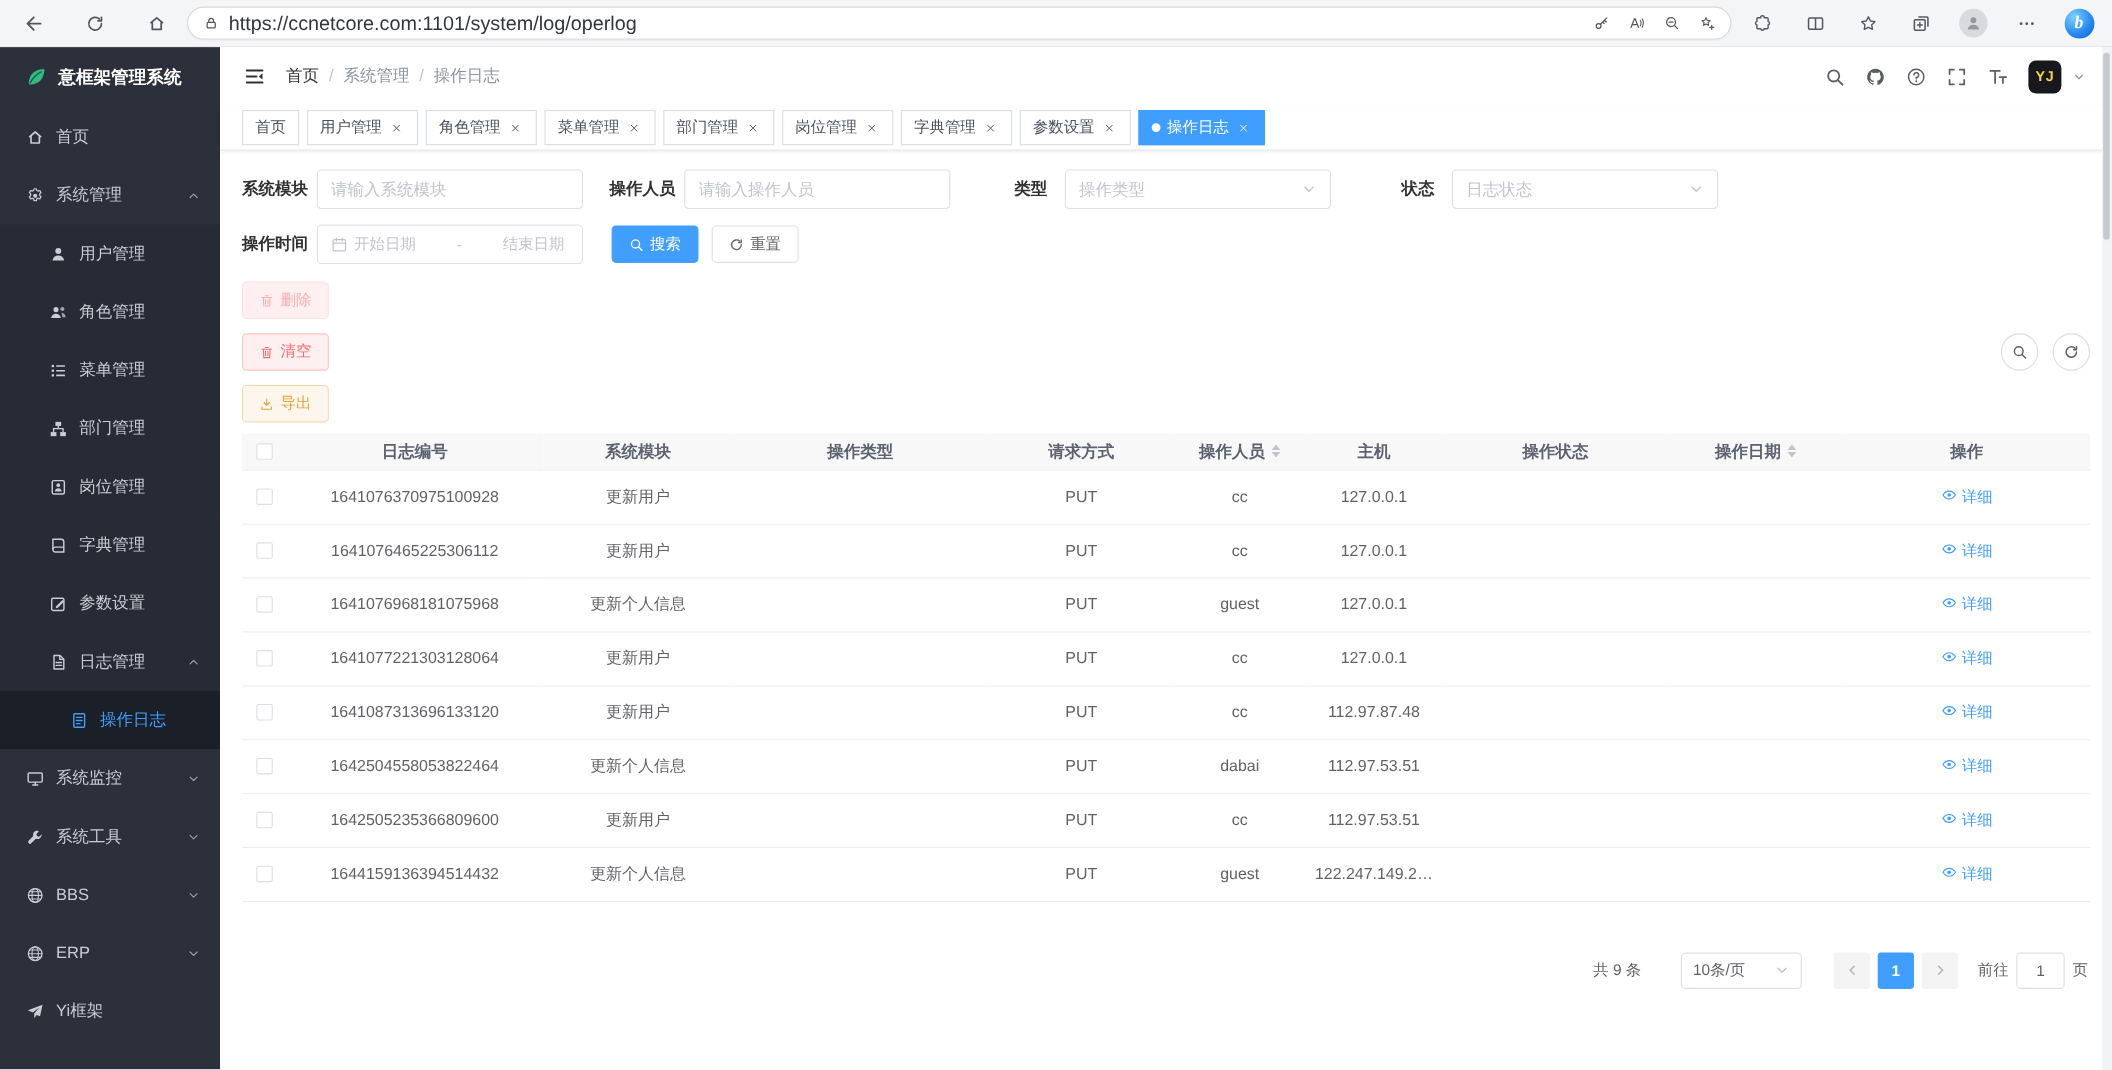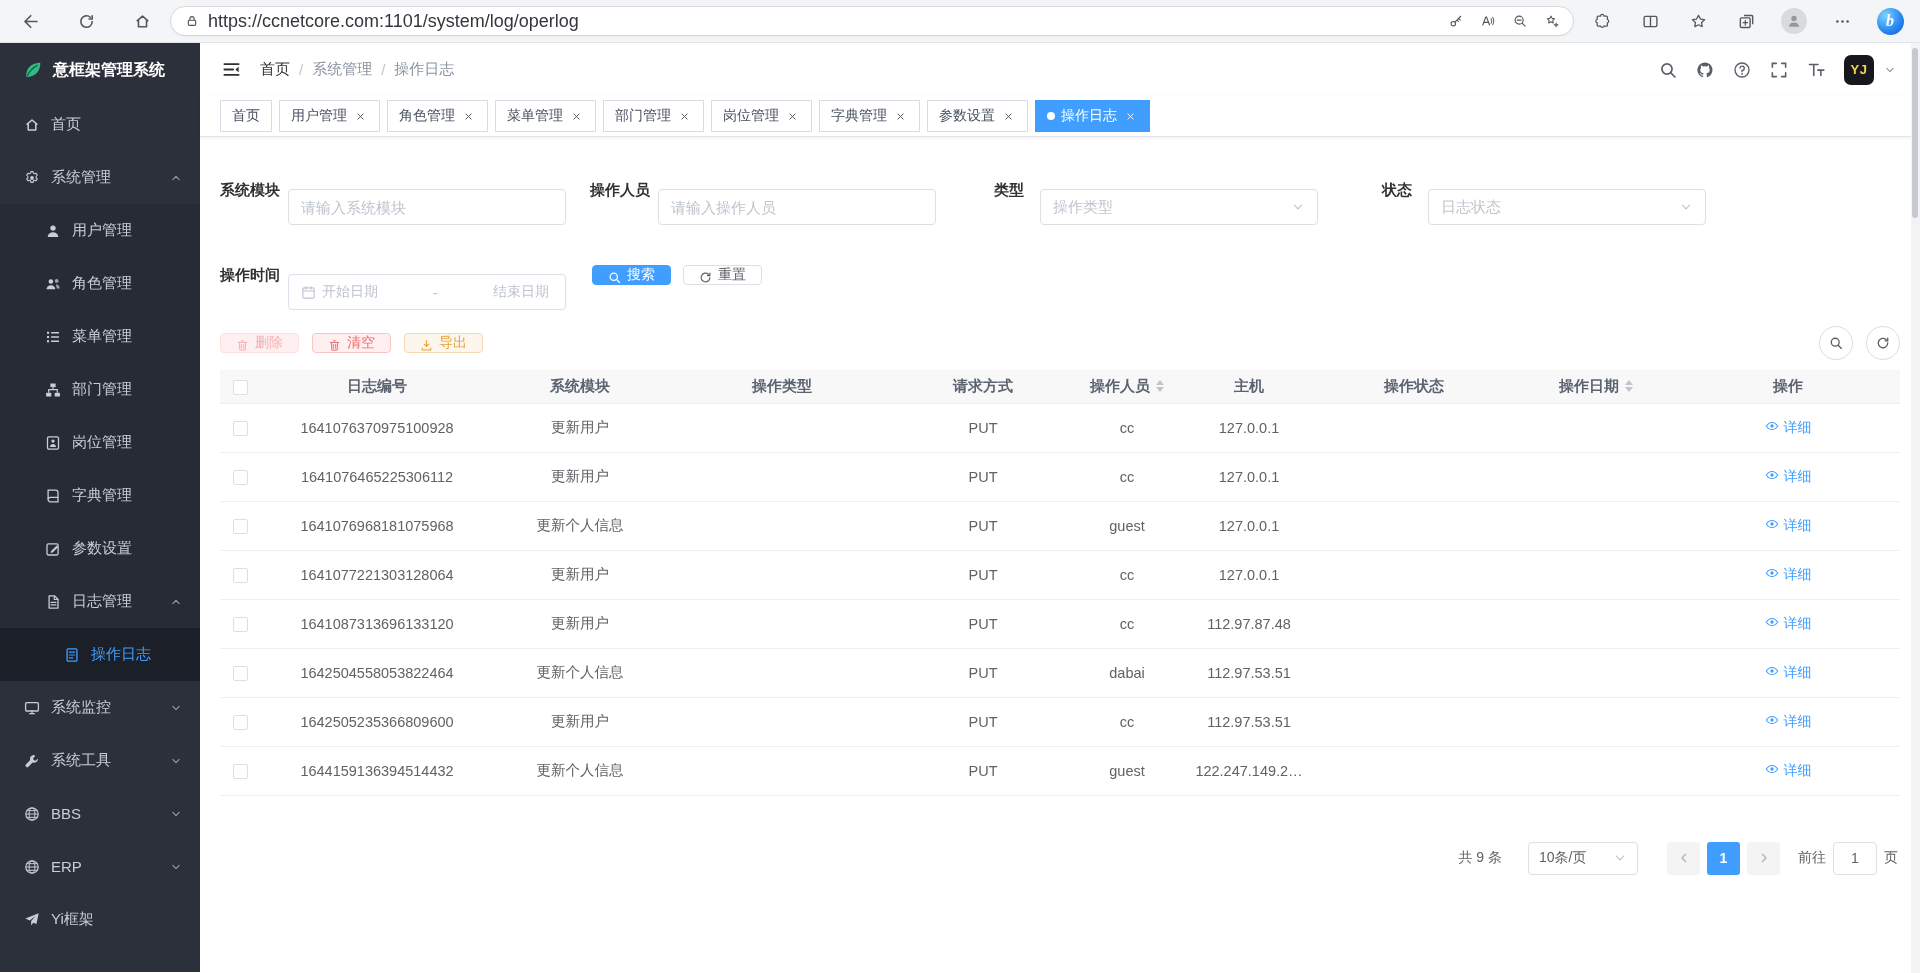--- a/index.html
+++ b/index.html
@@ -53,63 +53,63 @@
   .tabbar{height:41px;display:flex;align-items:center;padding:0 20px;gap:7px;background:#fff;border-bottom:1px solid #e2e5ea;box-shadow:0 1px 3px rgba(0,0,0,.07);flex:none;}
   .tab{height:32px;display:inline-flex;align-items:center;padding:0 11px;border:1px solid #d8dce5;background:#fff;color:#495060;font-size:14px;gap:6px;cursor:pointer;white-space:nowrap;}
   .tab .dot{width:8px;height:8px;border-radius:50%;background:#fff;}
   .tab.active{background:#409eff;border-color:#409eff;color:#fff;}
   .tab-close{font-size:11px;width:15px;height:15px;border-radius:50%;}
 
   
   .content{flex:1;padding:17px 20px 0;overflow:hidden;}
   .filter-row{display:flex;align-items:center;margin-bottom:14px;}
   .f-label{font-size:15px;font-weight:700;color:#303133;line-height:36px;flex:none;}
-  .w68{width:68px;}.w34{width:34px;}.w242{width:278px;margin-top:35px;}
+  .w68{width:68px;}.w34{width:34px;}.w242{width:242px;}
   .ml12{margin-left:12px;}.ml24{margin-left:24px;}.ml26{margin-left:26px;}.ml56{margin-left:64px;}.ml58{margin-left:58px;}
   .el-input{height:36px;border:1px solid #dcdfe6;border-radius:4px;background:#fff;display:flex;align-items:center;padding:0 12px;font-size:15px;flex:none;}
   .el-input input{border:none;outline:none;width:100%;font:inherit;color:#606266;background:transparent;}
   .el-input input::placeholder{color:#bfc4cd;}
   .el-select{justify-content:space-between;cursor:pointer;}
   .el-select .ph{color:#bfc4cd;}
   .sel-caret{color:#c0c4cc;font-size:14px;}
   .date-range{gap:6px;cursor:pointer;}
   .date-range .date-ic{color:#c0c4cc;font-size:15px;flex:none;}
   .date-range .ph{color:#bfc4cd;font-size:14px;}
   .d-start{flex:1;text-align:left;}
   .d-end{flex:1;text-align:right;padding-right:4px;}
   .d-sep{color:#bfc4cd;}
 
-  .btn{display:inline-flex;align-items:flex-end;gap:6px;border-radius:4px;font-size:14px;cursor:pointer;border:1px solid transparent;height:20px;padding:0 15px;font-family:inherit;flex:none;}
+  .btn{display:inline-flex;align-items:center;gap:6px;border-radius:4px;font-size:14px;cursor:pointer;border:1px solid transparent;height:34px;padding:0 15px;font-family:inherit;flex:none;}
   .btn .ic{font-size:13px;}
   .btn-primary{background:#409eff;border-color:#409eff;color:#fff;}
   .btn-default{background:#fff;border-color:#dcdfe6;color:#606266;}
   .btn-danger-disabled{background:#fef0f0;border-color:#fde2e2;color:#f9aeae;cursor:not-allowed;}
   .btn-danger-plain{background:#fef0f0;border-color:#fbc4c4;color:#f56c6c;}
   .btn-warning-plain{background:#fdf6ec;border-color:#f5dab1;color:#e6a23c;}
 
   .toolbar-row{display:flex;justify-content:space-between;align-items:center;margin-top:16px;}
-  .toolbar-left{display:flex;gap:13px;}
+  .toolbar-left{display:flex;gap:13px;flex-direction:column;}
   .toolbar-right{display:flex;gap:13px;}
   .circle-btn{width:34px;height:34px;border-radius:50%;border:1px solid #dadde2;background:#fff;color:#5a5e66;display:flex;align-items:center;justify-content:center;font-size:14px;cursor:pointer;}
 
   
   .log-table{width:100%;border-collapse:collapse;table-layout:fixed;margin-top:10px;}
   .log-table th{height:33px;background:#f8f8f9;border-bottom:1px solid #ebeef5;font-size:15px;color:#5c6370;font-weight:700;text-align:center;}
   .log-table td{height:49px;border-bottom:1px solid #ebeef5;font-size:14.5px;color:#606266;text-align:center;white-space:nowrap;overflow:hidden;text-overflow:ellipsis;}
   .th-inner{display:inline-flex;align-items:center;}
   .caret-wrap{display:inline-flex;flex-direction:column;margin-left:6px;cursor:pointer;}
   .caret-up{width:0;height:0;border:4px solid transparent;border-bottom:5px solid #c0c4cc;margin-bottom:2px;}
   .caret-down{width:0;height:0;border:4px solid transparent;border-top:5px solid #c0c4cc;}
   .cb{width:15px;height:15px;border:1px solid #dcdfe6;border-radius:2px;background:#fff;display:inline-block;vertical-align:middle;cursor:pointer;}
   .detail-link{color:#409eff;font-size:14px;display:inline-flex;align-items:flex-start;gap:5px;cursor:pointer;}
   .detail-link .ic{font-size:14px;}
 
   
   .pagination{display:flex;align-items:center;justify-content:flex-end;margin-top:46px;font-size:14px;color:#606266;padding-right:2px;}
-  .pg-total{margin-right:26px;}
+  .pg-total{margin-right:36px;}
   .page-size-select{width:110px;height:33px;border:1px solid #dcdfe6;border-radius:4px;background:#fff;display:flex;align-items:center;justify-content:space-between;padding:0 10px;cursor:pointer;margin-right:22px;font-size:14px;}
   .pg-btn{min-width:33px;height:33px;border-radius:3px;background:#f4f4f5;color:#aeb3bc;display:flex;align-items:center;justify-content:center;font-size:14px;cursor:pointer;margin-left:7px;}
   .pg-btn:first-of-type{margin-left:0;}
   .pg-num{background:#409eff;color:#fff;font-weight:600;}
   .goto-label{margin-left:18px;}
   .goto-input{width:44px;height:33px;border:1px solid #dcdfe6;border-radius:4px;text-align:center;font-size:14px;color:#606266;margin:0 7px;outline:none;font-family:inherit;}
 
   
   .page-scrollbar{position:fixed;right:0;top:43px;bottom:0;width:9px;background:#f1f3f5;}
   .scroll-thumb{position:absolute;top:5px;left:1px;width:6px;height:170px;background:#c6c9cd;border-radius:3px;cursor:pointer;}

